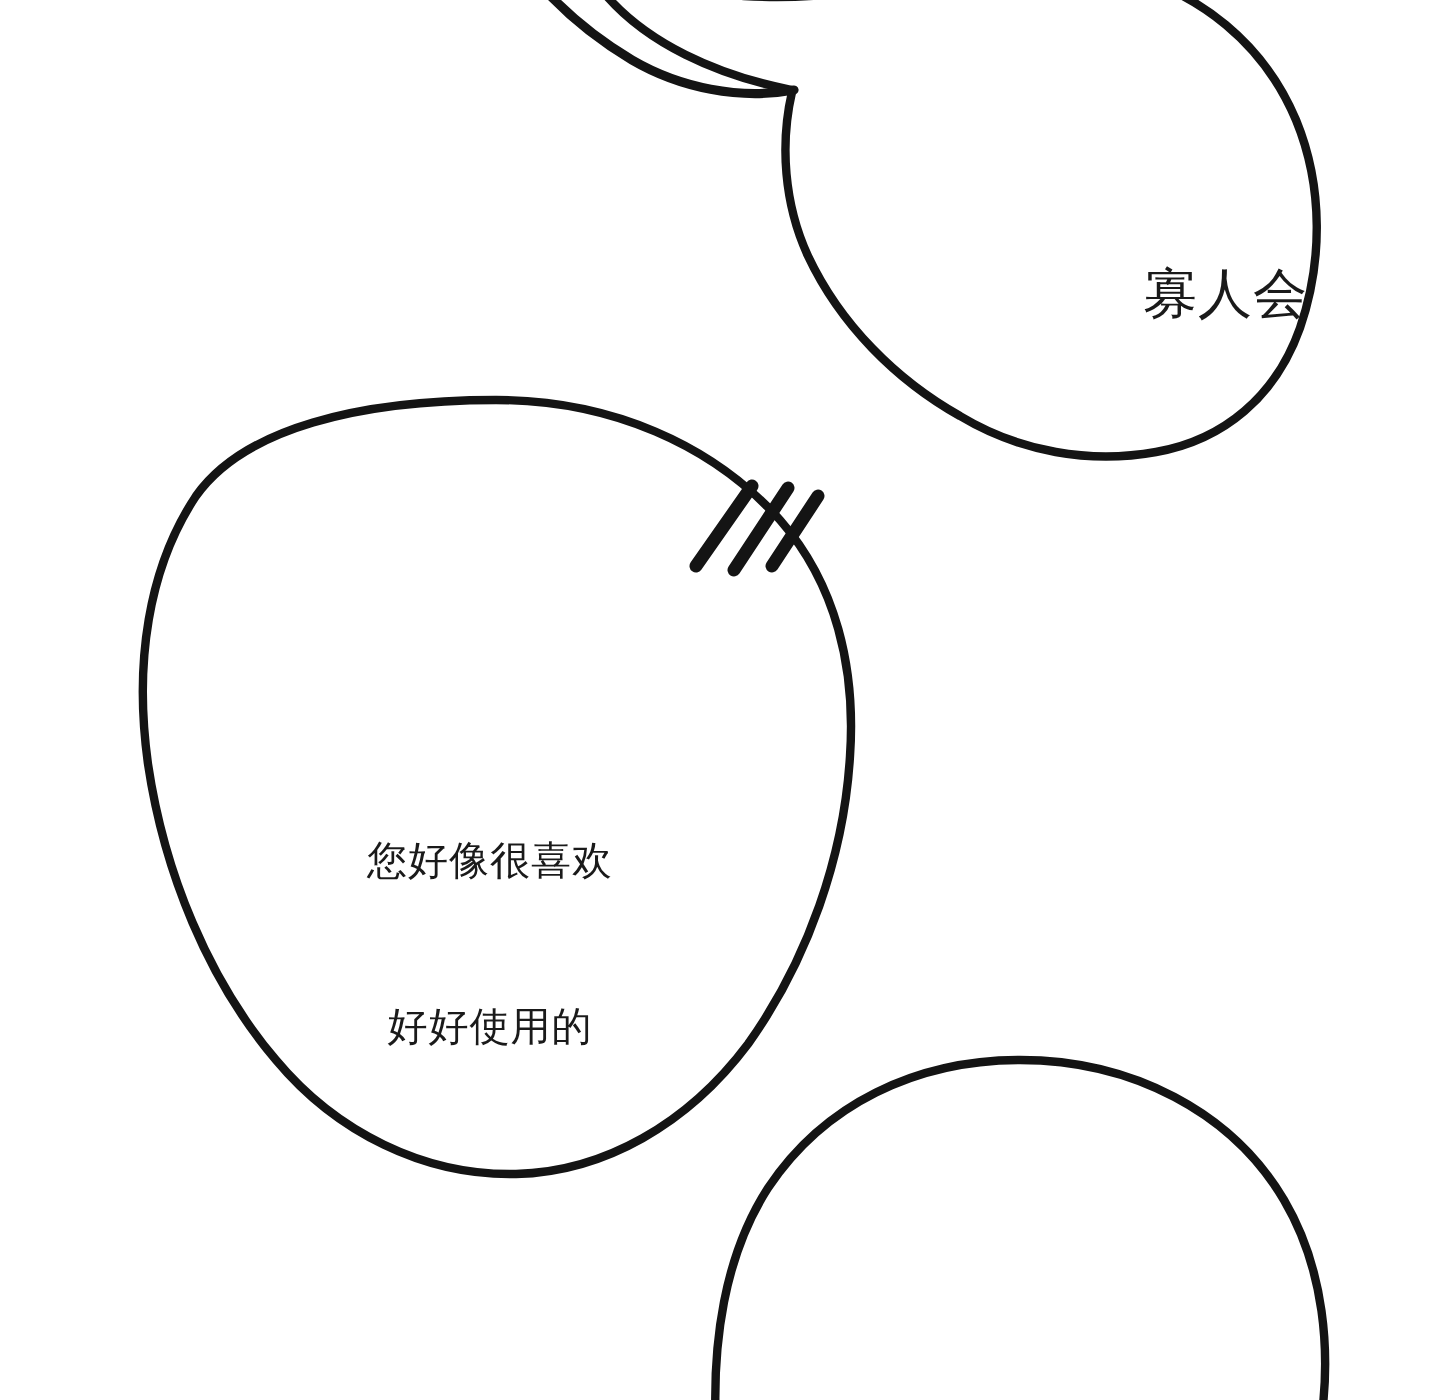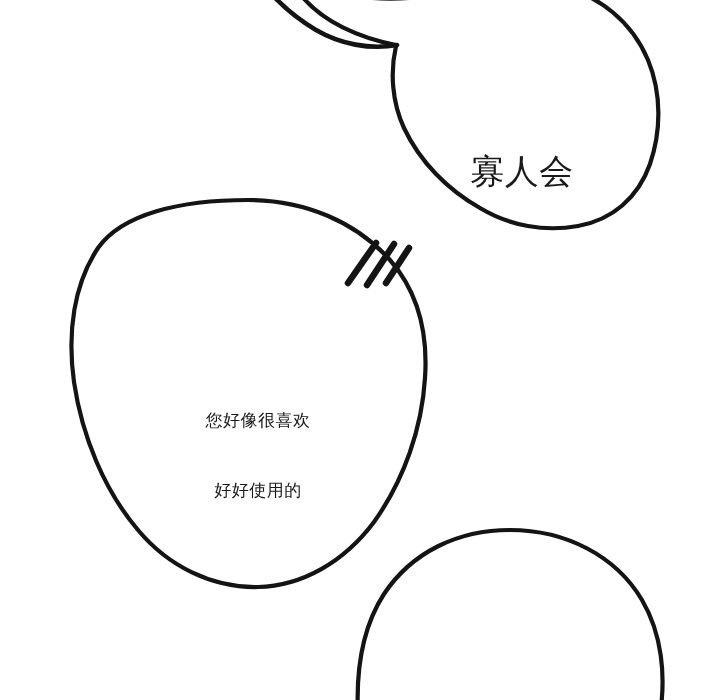--- a/index.html
+++ b/index.html
@@ -33,28 +33,29 @@
     line-height: 1.38;
     white-space: pre;
     letter-spacing: 0.5px;
     user-select: none;
   }
   
   #text-top {
     left: 390px;
     top: 54px;
     width: 264px;
-    font-size: 34px;
+    font-size: 27px;
+    text-align: right;
   }
   
   #text-middle {
-    left: 118px;
+    left: 105px;
     top: 362px;
     width: 280px;
-    font-size: 17px;
+    font-size: 20px;
   }
   
   #text-bottom {
     left: 374px;
     top: 672px;
     width: 270px;
     font-size: 27px;
   }
   .line {
     display: block;

